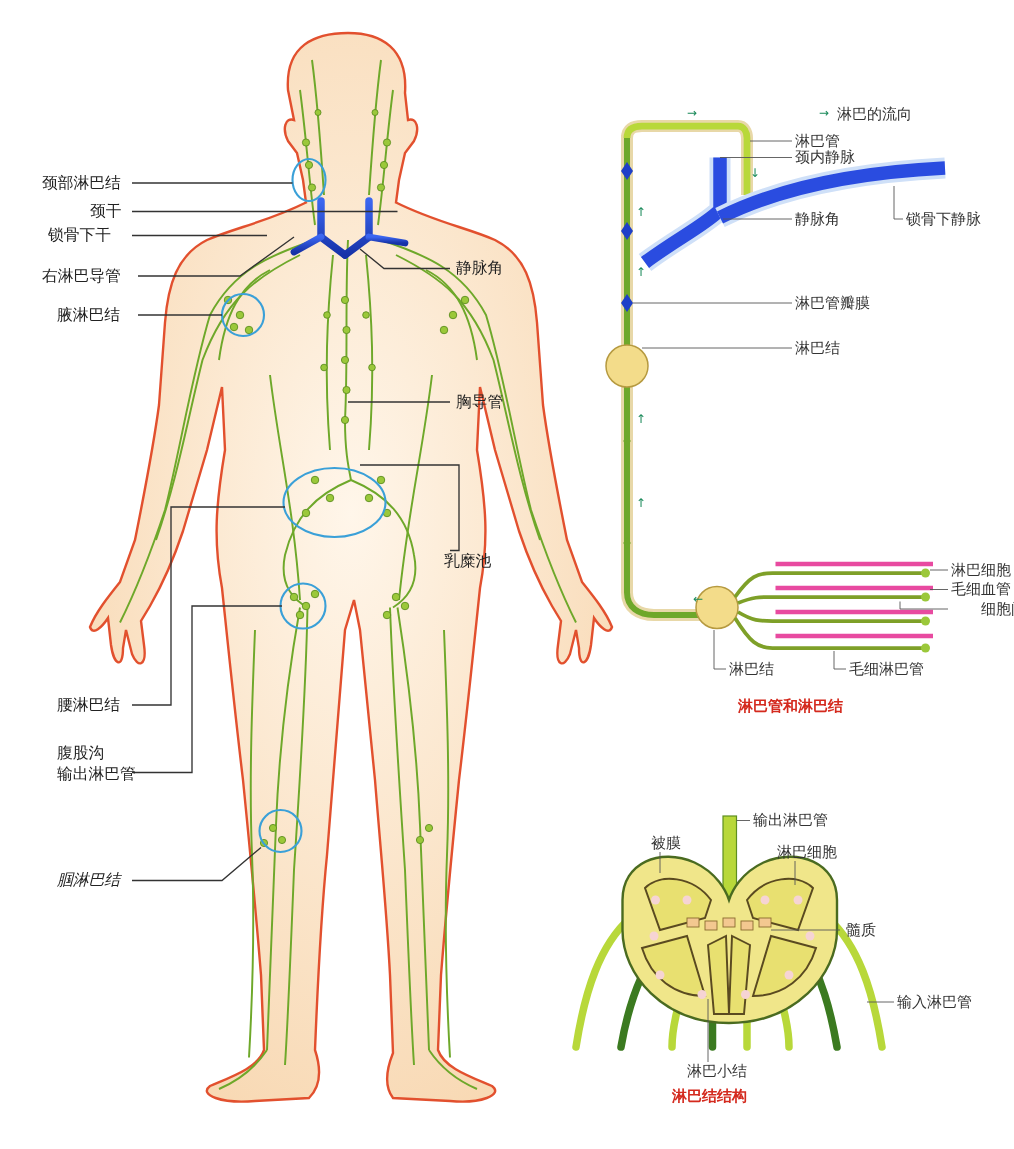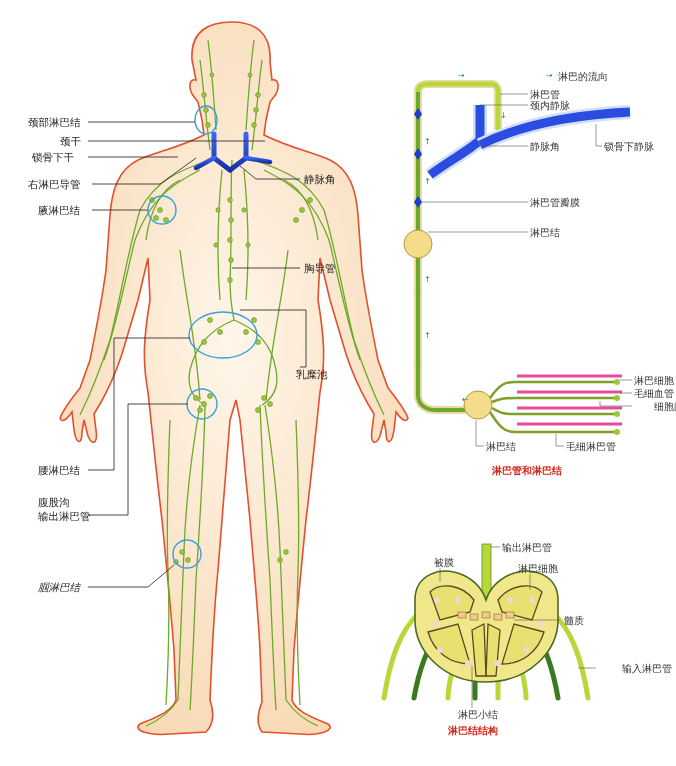--- a/index.html
+++ b/index.html
@@ -297,17 +297,17 @@
 <div class="small" style="left:634px;top:389px;">毛细血管</div>
 <div class="small" style="left:634px;top:402px;margin-left:20px;">细胞间液</div>
 <div class="small" style="left:486px;top:442px;">淋巴结</div>
 <div class="small" style="left:566px;top:442px;text-align:center;">毛细淋巴管</div>
 <div class="title" style="left:492px;top:464px;color:#d42a1e;">淋巴管和淋巴结</div>
 
 <div class="small" style="left:502px;top:543px;">输出淋巴管</div>
 <div class="small" style="left:434px;top:558px;">被膜</div>
 <div class="small" style="left:518px;top:564px;">淋巴细胞</div>
 <div class="small" style="left:564px;top:616px;">髓质</div>
-<div class="small" style="left:598px;top:664px;margin-left:24px;">输入淋巴管</div>
+<div class="small" style="left:598px;top:664px;">输入淋巴管</div>
 <div class="small" style="left:458px;top:710px;">淋巴小结</div>
 <div class="title" style="left:448px;top:724px;color:#d42a1e;">淋巴结结构</div>
 
 </div>
 
 </body></html>

